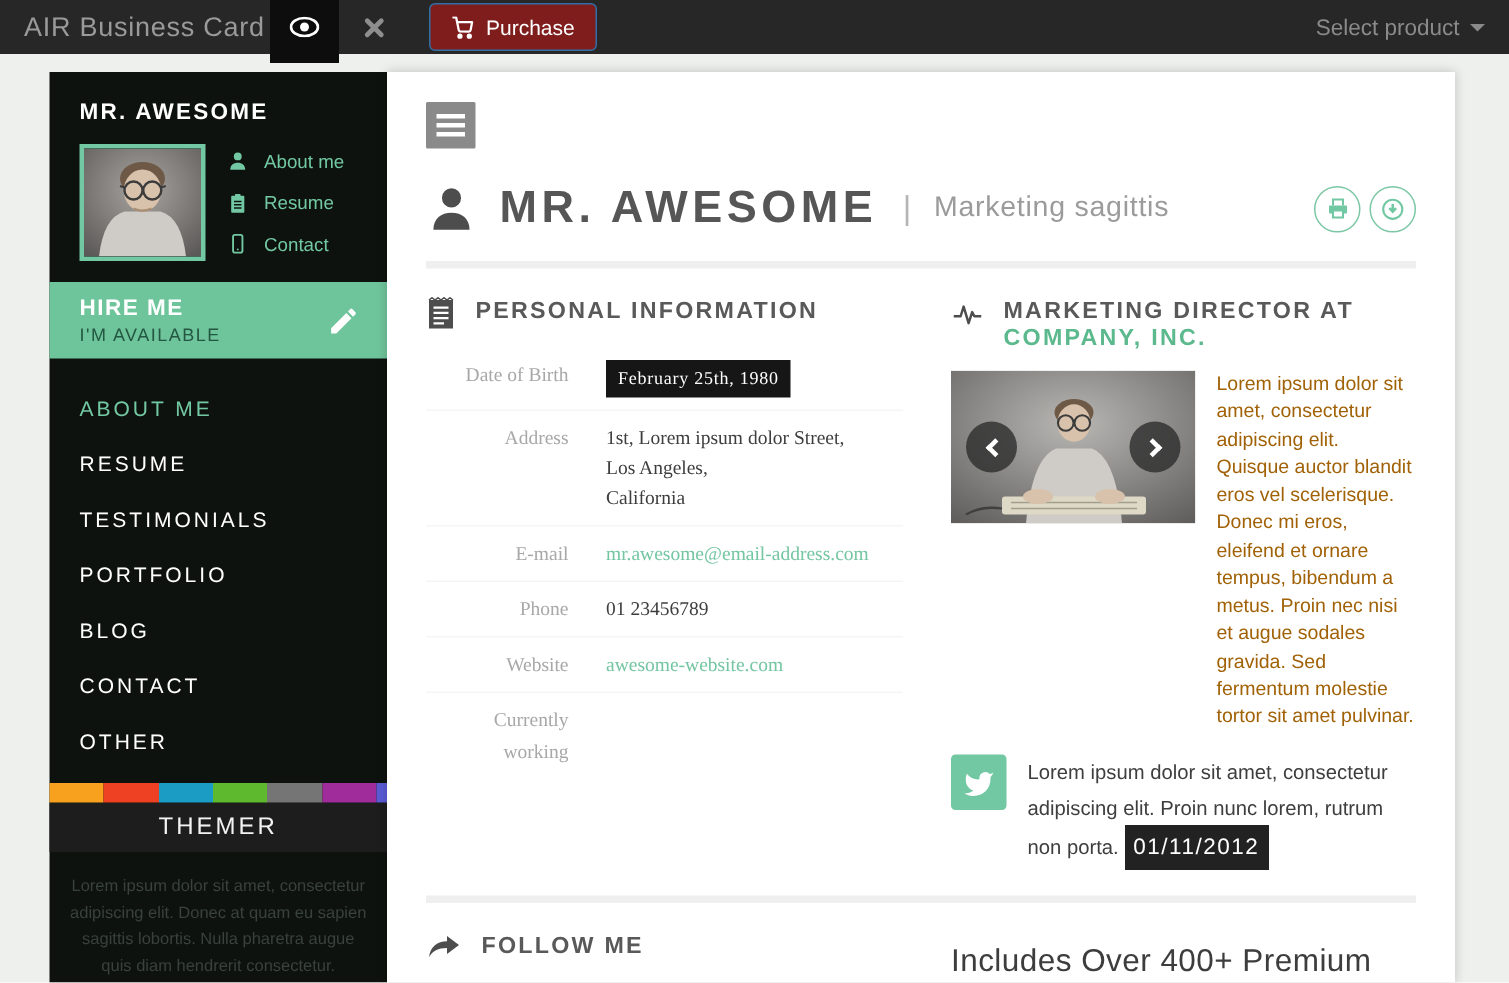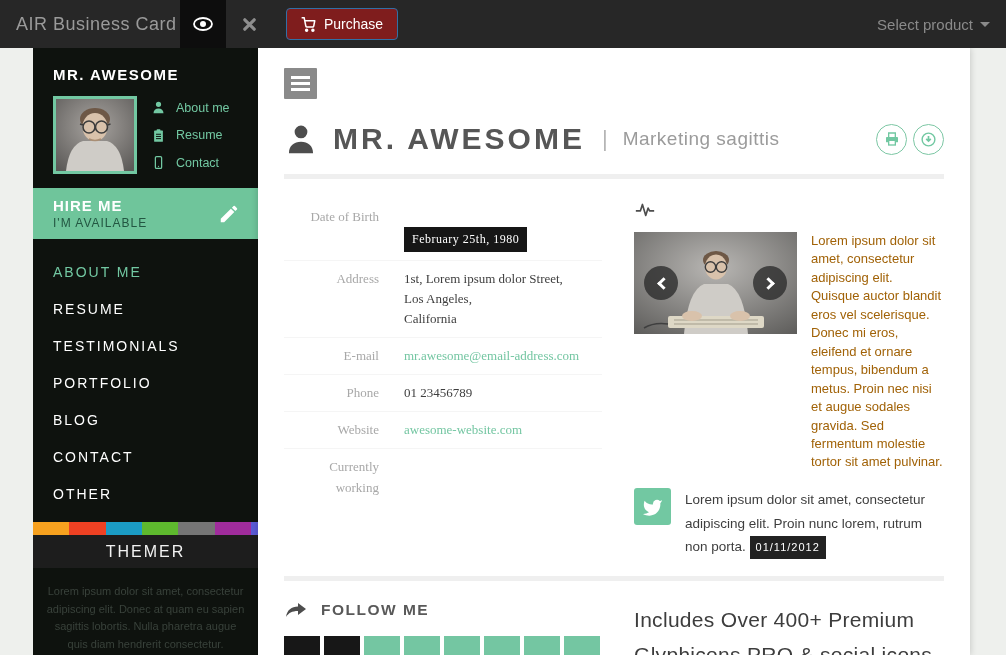--- a/index.html
+++ b/index.html
@@ -1,20 +1,20 @@
 <!DOCTYPE html>
 <html><head>
 <meta charset="utf-8">
 <style>
   * { margin:0; padding:0; box-sizing:border-box; }
   html,body { width:1006px; height:655px; overflow:hidden; }
   body { font-family:"Liberation Sans", sans-serif; background:#eef0ed; position:relative; }
 
   
-  .topbar { position:absolute; top:0; left:0; right:0; height:48px; background:#272727; display:flex; align-items:center; z-index:30; }
+  .topbar { position:absolute; top:0; left:0; right:0; height:36px; background:#272727; display:flex; align-items:center; z-index:30; }
   .brand { width:180px; padding-left:16px; color:#9a9a9a; font-size:18px; letter-spacing:.5px; }
   .tb-btn { height:48px; width:46px; display:flex; align-items:center; justify-content:center; cursor:pointer; }
   .tb-eye { background:#0d0d0d; }
   .purchase { margin-left:14px; display:flex; align-items:center; gap:8px; background:#7f1d1d; border:1px solid #3170a6; border-radius:4px; color:#fff; font-size:14px; padding:7px 14px; cursor:pointer;text-align:right; }
   .select-product { margin-left:auto; margin-right:16px; color:#8a8a8a; font-size:15px; display:flex; align-items:center; gap:7px; cursor:pointer; }
   .caret { width:0; height:0; border-left:5px solid transparent; border-right:5px solid transparent; border-top:5px solid #8a8a8a; }
 
   
   .page { position:absolute; top:48px; left:33px; right:36px; bottom:0; display:flex; }
 
@@ -64,22 +64,22 @@
 
   .sec-head { display:flex; gap:13px; align-items:flex-start; color:#595959; font-size:15.5px; font-weight:bold; letter-spacing:1.5px; margin-bottom:12px; }
   .sec-head .line2 { color:#5cb98e; }
   .sec-head svg { flex:0 0 auto; margin-top:-1px; }
 
   .info-row { display:flex; padding:8px 0; border-bottom:1px solid #f5f5f5;font-family:Liberation Serif, serif; }
   .info-row:last-child { border-bottom:0;gap:16px; }
   .info-label { flex:0 0 95px; text-align:right; color:#a8a8a8; font-size:13px; line-height:1.55; }
   .info-value { margin-left:25px; color:#3e3e3e; font-size:13px; line-height:1.55; white-space:pre-line; flex:1; }
   .info-value a { color:#74c6a2; text-decoration:none; cursor:pointer; word-break:break-word; }
-  .badge { display:inline-block; background:#161616; color:#fff; font-size:12px; padding:3px 8px; letter-spacing:.5px;margin-top:20px; }
-  .badge-sm { display:inline-block; background:#222; color:#fff; font-size:11px; padding:2px 6px; letter-spacing:1px; }
+  .badge { display:inline-block; background:#161616; color:#fff; font-size:12px; padding:3px 8px; letter-spacing:.5px; }
+  .badge-sm { display:inline-block; background:#222; color:#fff; font-size:15px; padding:2px 6px; letter-spacing:1px; }
 
   .pos-body { display:flex; gap:14px; }
   .carousel { position:relative; flex:0 0 163px; height:102px; overflow:hidden; }
   .carousel svg { display:block; }
   .car-btn { position:absolute; top:50%; margin-top:-17px; width:34px; height:34px; border-radius:50%; background:rgba(45,45,45,.8); border:0; cursor:pointer; display:flex; align-items:center; justify-content:center; }
   .car-btn.prev { left:10px; } .car-btn.next { right:10px; }
   .chev { width:9px; height:9px; border-left:3px solid #fff; border-bottom:3px solid #fff; display:block; }
   .chev.left  { transform:rotate(45deg); margin-left:4px; }
   .chev.right { transform:rotate(-135deg); margin-right:4px; }
   .pos-desc { color:#a16207; font-size:13px; line-height:1.42; flex:1; }
@@ -242,20 +242,28 @@
           </svg>
         </button>
       </div>
     </div>
 
     <div class="divider"></div>
 
     <div class="cols">
 
       <section class="col-left">
+        <h2 class="sec-head">
+          <svg width="20" height="22" viewBox="0 0 20 22">
+            <rect x="2" y="2" width="16" height="19" fill="#4d4d4d"></rect>
+            <path d="M2 2l2-1.5L6 2l2-1.5L10 2l2-1.5L14 2l2-1.5L18 2" stroke="#4d4d4d" fill="none"></path>
+            <path d="M5 7h10M5 10.5h10M5 14h10M5 17.5h7" stroke="#fff" stroke-width="1.5"></path>
+          </svg>
+          <span>PERSONAL INFORMATION</span>
+        </h2>
 
         <div class="info-row">
           <div class="info-label">Date of Birth</div>
           <div class="info-value"><span class="badge">February 25th, 1980</span></div>
         </div>
         <div class="info-row">
           <div class="info-label">Address</div>
           <div class="info-value">1st, Lorem ipsum dolor Street,
 Los Angeles,
 California</div>
@@ -275,20 +283,24 @@
         <div class="info-row">
           <div class="info-label">Currently working</div>
         </div>
       </section>
 
       <section class="col-right">
         <h2 class="sec-head">
           <svg width="22" height="22" viewBox="0 0 24 24" fill="none" stroke="#4d4d4d" stroke-width="1.8" stroke-linejoin="round">
             <path d="M2 14h5l2.2-7 3.6 12 2.6-8 1.6 3h5"></path>
           </svg>
+          <span>
+            <span>MARKETING DIRECTOR AT</span><br>
+            <span class="line2">COMPANY, INC.</span>
+          </span>
         </h2>
 
         <div class="pos-body">
           <div class="carousel">
             <svg width="163" height="102" viewBox="0 0 163 102">
               <defs>
                   <radialGradient id="carbg" cx="50%" cy="35%" r="80%">
                 <stop offset="0%" stop-color="#b9b7b4"></stop>
                     <stop offset="100%" stop-color="#5f5e5c"></stop>
               </radialGradient>

